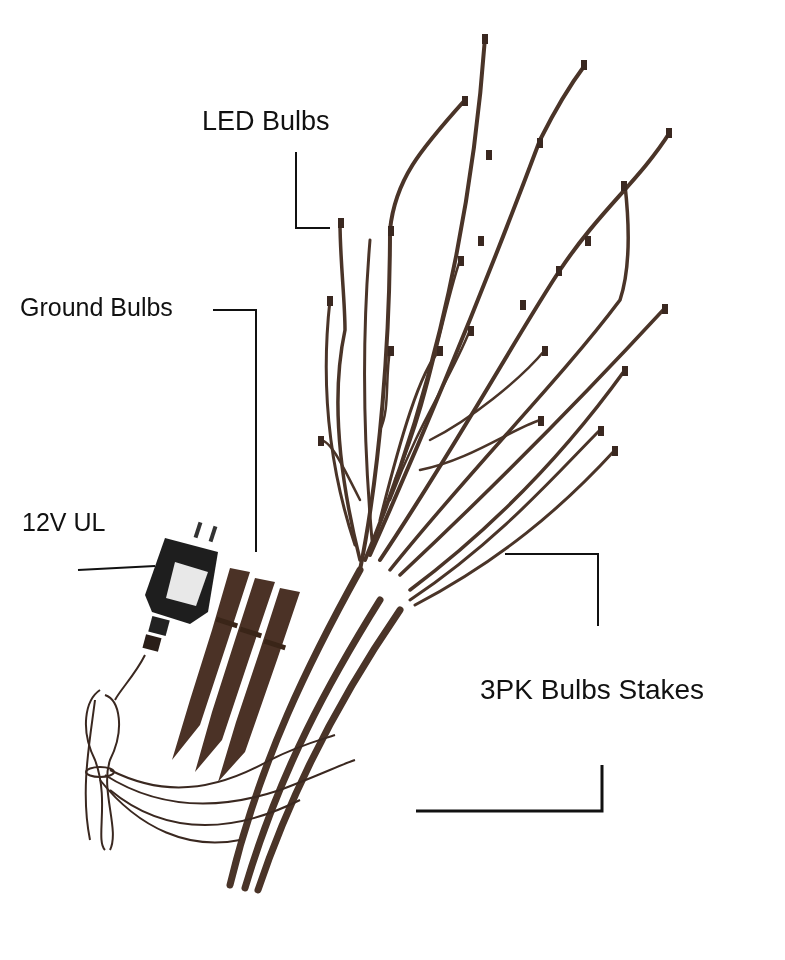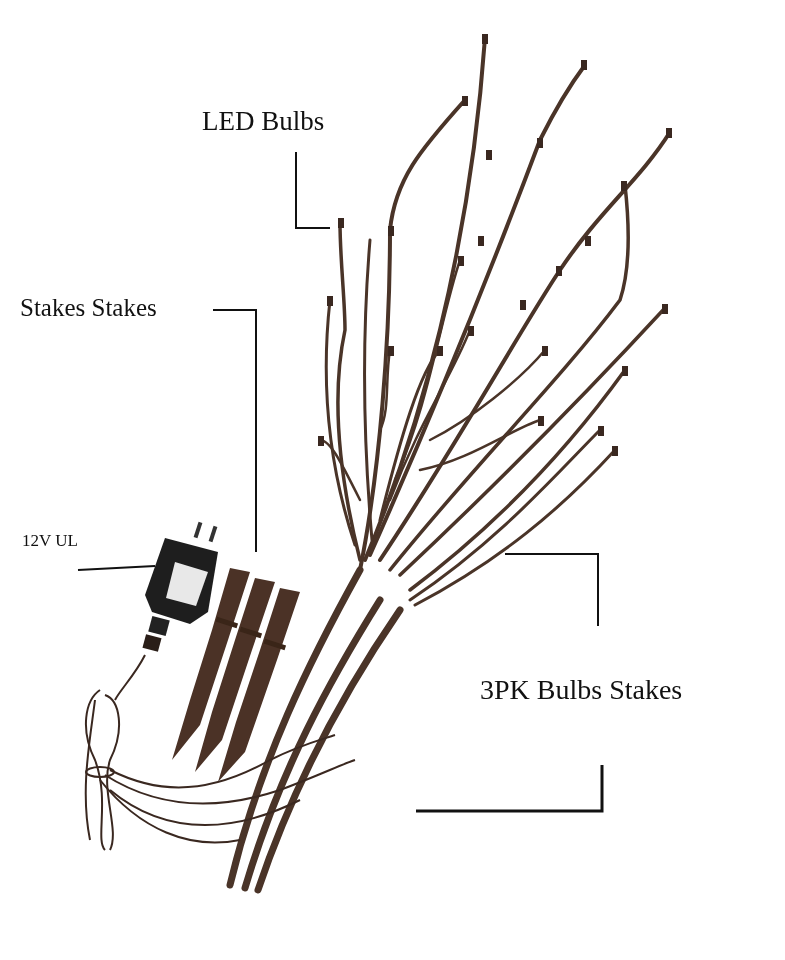--- a/index.html
+++ b/index.html
@@ -1,27 +1,27 @@
 <!DOCTYPE html>
 <html><head>
   <meta charset="utf-8">
   <style>
     html, body { margin: 0; padding: 0; background: #ffffff; }
     body { width: 785px; height: 960px; position: relative; overflow: hidden; }
     .stage { position: absolute; left: 0; top: 0; width: 785px; height: 960px; }
     .label {
       position: absolute;
-      font-family: Liberation Serif, serif;
+      font-family: Liberation Sans, sans-serif;
       color: #111111;
       white-space: nowrap;
       line-height: 1;
     }
     .lbl-led { left: 202px; top: 108px; font-size: 27px; }
     .lbl-ground { left: 20px; top: 295px; font-size: 25px; }
-    .lbl-12v { left: 22px; top: 532px; font-size: 17px; }
+    .lbl-12v { left: 22px; top: 510px; font-size: 25px; }
     .lbl-twig { left: 480px; top: 676px; font-size: 28px; }
     svg.art { position: absolute; left: 0; top: 0; }
   </style>
 </head>
 <body>
 
 <div class="stage">
 
   <svg class="art" width="785" height="960" viewBox="0 0 785 960">
 
@@ -119,16 +119,16 @@
       <path d="M95,700 C90,740 80,790 90,840"></path>
       <path d="M110,770 C150,790 200,800 270,760 C300,745 320,740 335,735"></path>
       <path d="M105,775 C160,810 220,810 280,790 C320,775 340,765 355,760"></path>
       <path d="M100,780 C140,830 190,850 240,840"></path>
       <path d="M110,790 C170,840 240,830 300,800"></path>
       <ellipse cx="100" cy="772" rx="14" ry="5"></ellipse>
     </g>
   </svg>
 
   <div class="label lbl-led">LED Bulbs</div>
-  <div class="label lbl-ground">Stakes Stakes</div>
+  <div class="label lbl-ground">Ground Bulbs</div>
   <div class="label lbl-12v">12V UL</div>
   <div class="label lbl-twig">3PK Bulbs Stakes</div>
 </div>
 
 </body></html>

